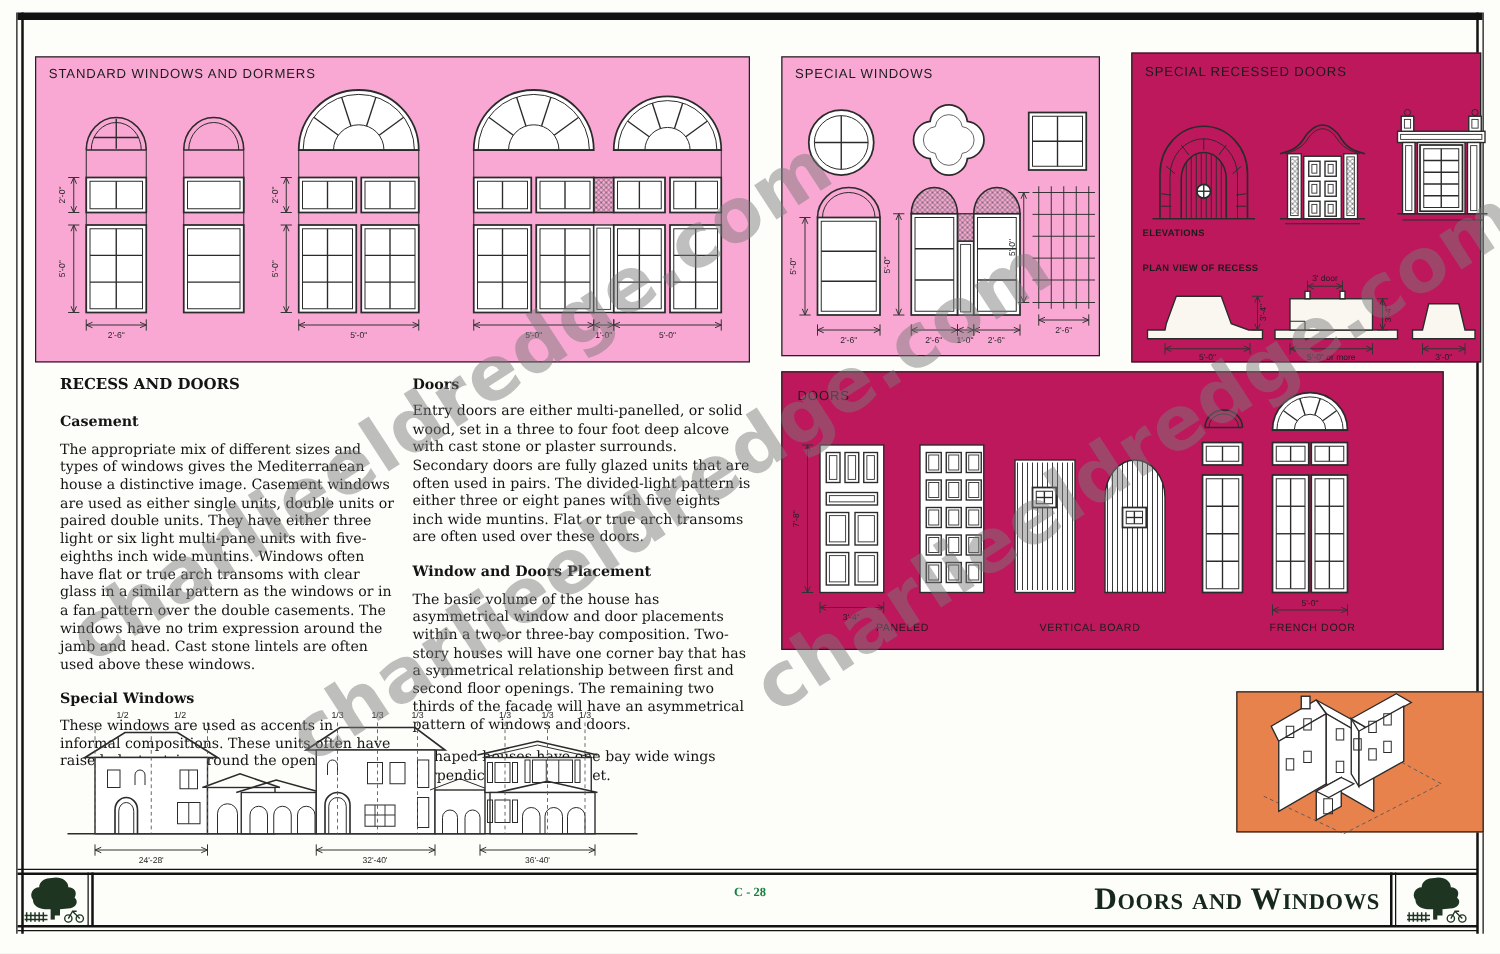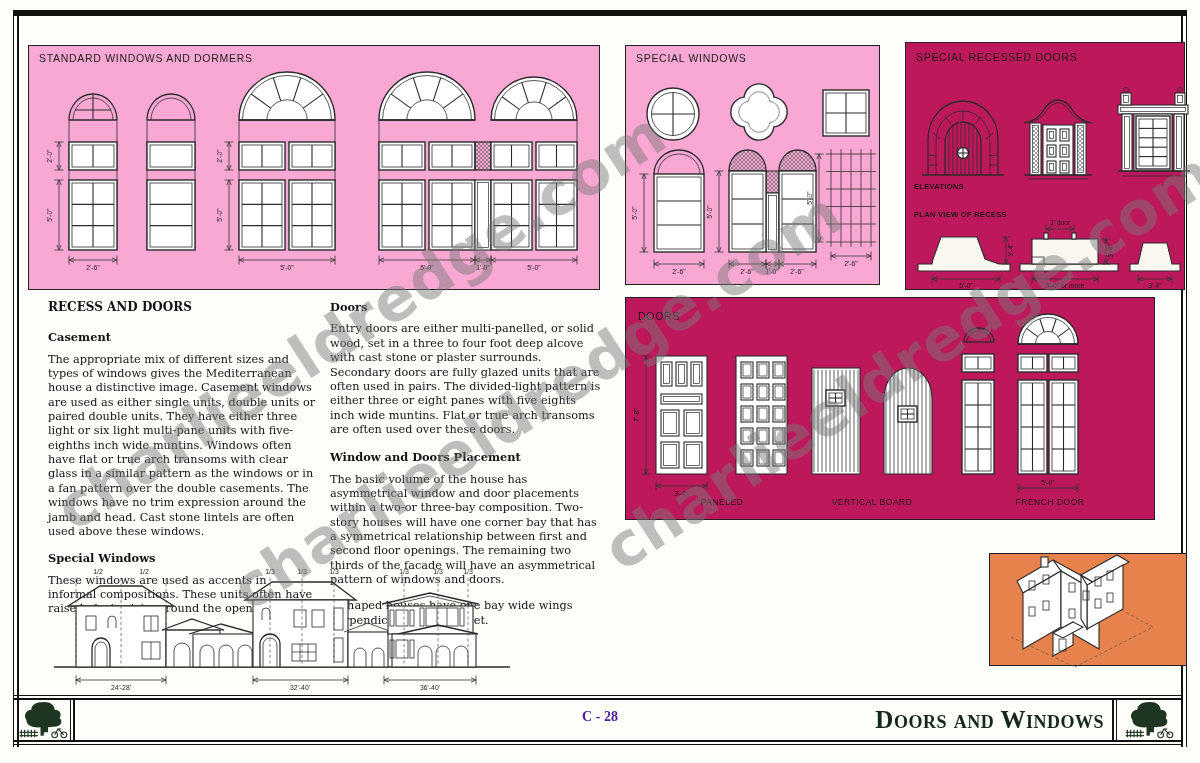--- a/index.html
+++ b/index.html
@@ -39,21 +39,21 @@
   .col h4{font-size:11.4px;margin:13px 0 8px 0;}
   .col h4.tight{margin:1px 0 8px 0;}
   .col p{margin:0 0 12px 0;}
   
   .hrule{position:absolute;left:14px;width:1168px;background:#121212;}
   .vline{position:absolute;background:#121212;}
   .logo-box{position:absolute;top:698px;height:42px;display:flex;align-items:center;justify-content:center;}
   .ftitle{position:absolute;top:700px;height:40px;line-height:40px;font-family:"Liberation Serif",serif;
           font-variant:small-caps;font-weight:700;font-size:25px;color:#16281b;letter-spacing:.5px;}
   .pageno{position:absolute;left:0;width:1200px;top:709px;text-align:center;
-          font-family:"Liberation Serif",serif;font-weight:700;font-size:14px;color:#4c1d95;}
+          font-family:"Liberation Serif",serif;font-weight:700;font-size:10px;color:#15803d;}
   
   .wm{position:absolute;font:bold 60px "DejaVu Sans",sans-serif;color:rgba(122,122,122,.48);
       letter-spacing:1px;transform:rotate(-33deg);transform-origin:0 50%;white-space:nowrap;
       z-index:40;pointer-events:none;}
   .axon{position:absolute;z-index:5;}
 </style>
 </head>
 <body>
 
 <div class="page">

